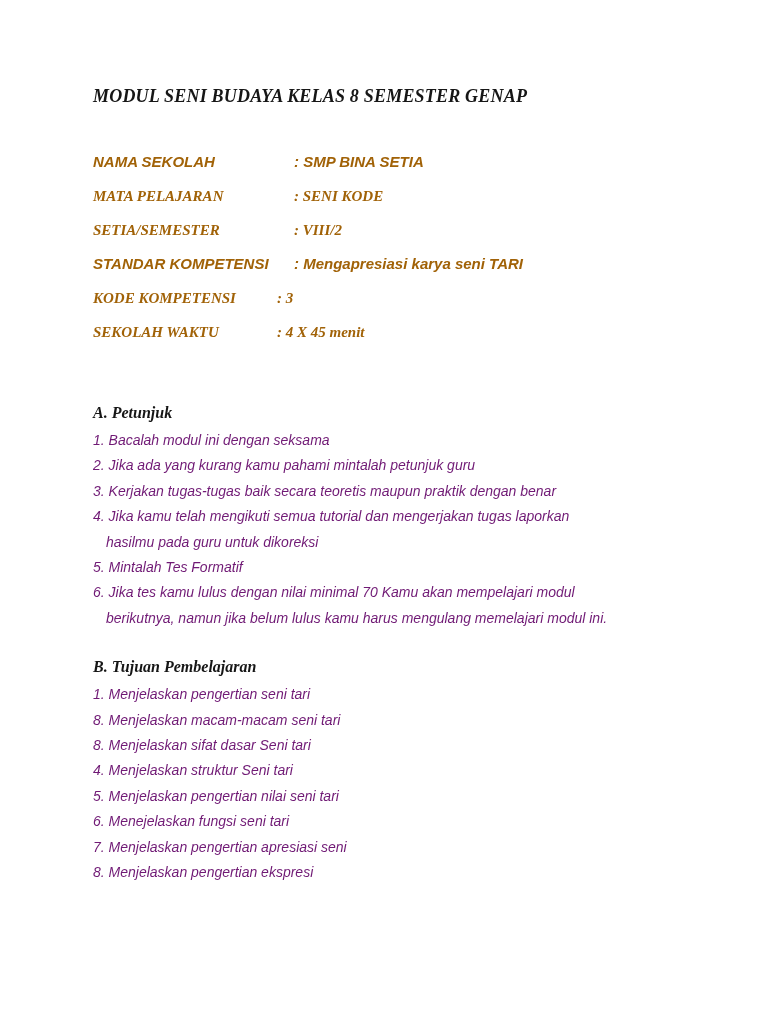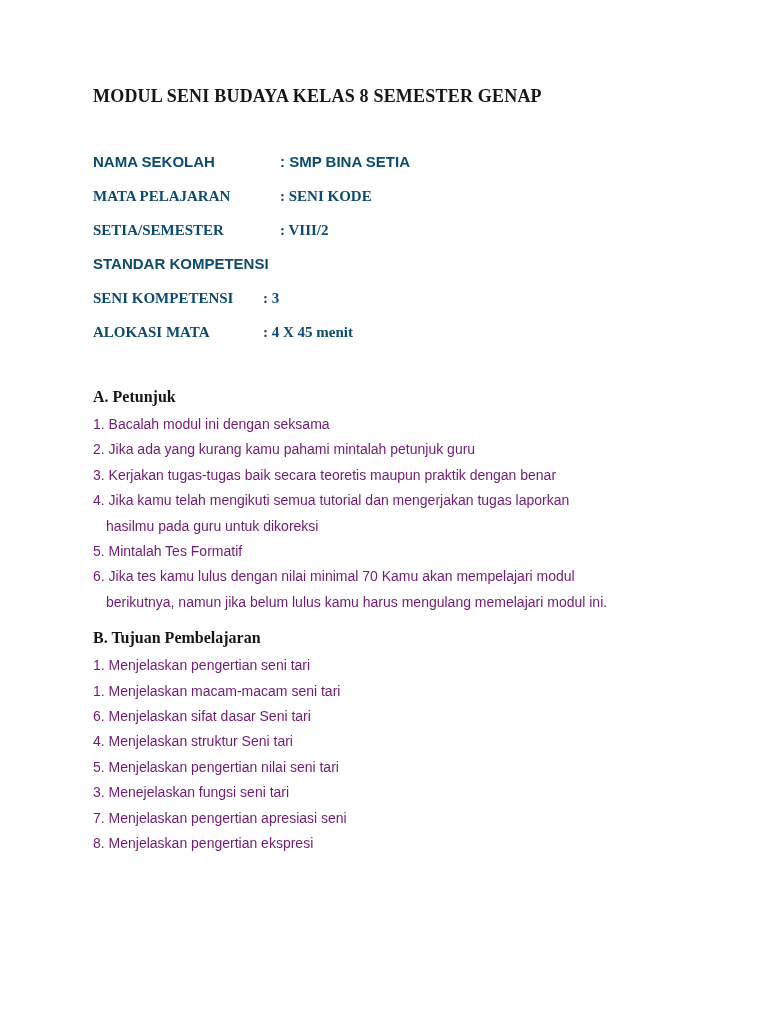--- a/index.html
+++ b/index.html
@@ -4,54 +4,56 @@
 <style>
   html, body { margin: 0; padding: 0; background: #ffffff; }
   .page {
     position: relative;
     width: 631px;
     height: 1024px;
     background: #ffffff;
     box-sizing: border-box;
     padding: 86px 30px 0 93px;
     overflow: hidden;
+    font-style: italic;
   }
   .doc-title {
     font-family: "Liberation Serif", serif;
     font-weight: bold;
     font-size: 18px;
     line-height: 21px;
     color: #161616;
     margin: 0 0 47px 0;
     letter-spacing: 0.2px;
   }
   .fields { }
   .frow {
     display: flex;
     font-size: 15px;
     font-weight: bold;
     line-height: 16px;
     margin-bottom: 18px;
-    color: #0c4a6e;
+    color: #a16207;
     white-space: nowrap;
+    gap: 14px;
   }
   .frow .lbl { width: 187px; flex: none; }
   .frow.narrow .lbl { width: 170px; }
   .f-sans { font-family: "Liberation Sans", sans-serif; }
   .f-serif { font-family: "Liberation Serif", serif; }
   .sec-heading {
     font-family: "Liberation Serif", serif;
     font-weight: bold;
     font-size: 16px;
     line-height: 18px;
     color: #161616;
     margin: 0;
   }
-  .sec-a-heading { margin-top: 48px; }
-  .sec-b-heading { margin-top: 14px; }
+  .sec-a-heading { margin-top: 64px; }
+  .sec-b-heading { margin-top: 27px; }
   .body-list { margin-top: 6px; }
   .body-line {
     font-family: "Liberation Sans", sans-serif;
     font-size: 14px;
     line-height: 25.4px;
     color: #701a75;
     white-space: nowrap;
   }
   .cont { padding-left: 13px; }
 </style>
@@ -70,48 +72,49 @@
     <div class="frow f-serif">
       <span class="lbl">MATA PELAJARAN</span>
       <span class="val">: SENI KODE</span>
     </div>
     <div class="frow f-serif">
       <span class="lbl">SETIA/SEMESTER</span>
       <span class="val">: VIII/2</span>
     </div>
     <div class="frow f-sans">
       <span class="lbl">STANDAR KOMPETENSI</span>
+      <span class="val">: Mengapresiasi karya seni TARI</span>
     </div>
     <div class="frow f-serif narrow">
-      <span class="lbl">SENI KOMPETENSI</span>
+      <span class="lbl">KODE KOMPETENSI</span>
       <span class="val">: 3</span>
     </div>
     <div class="frow f-serif narrow">
-      <span class="lbl">ALOKASI MATA</span>
+      <span class="lbl">SEKOLAH WAKTU</span>
       <span class="val">: 4 X 45 menit</span>
     </div>
   </div>
 
   <div class="sec-heading sec-a-heading">A. Petunjuk</div>
   <div class="body-list">
     <div class="body-line">1. Bacalah modul ini dengan seksama</div>
     <div class="body-line">2. Jika ada yang kurang kamu pahami mintalah petunjuk guru</div>
     <div class="body-line">3. Kerjakan tugas-tugas baik secara teoretis maupun praktik dengan benar</div>
     <div class="body-line">4. Jika kamu telah mengikuti semua tutorial dan mengerjakan tugas laporkan</div>
     <div class="body-line cont">hasilmu pada guru untuk dikoreksi</div>
     <div class="body-line">5. Mintalah Tes Formatif</div>
     <div class="body-line">6. Jika tes kamu lulus dengan nilai minimal 70 Kamu akan mempelajari modul</div>
     <div class="body-line cont">berikutnya, namun jika belum lulus kamu harus mengulang memelajari modul ini.</div>
   </div>
 
   <div class="sec-heading sec-b-heading">B. Tujuan Pembelajaran</div>
   <div class="body-list">
     <div class="body-line">1. Menjelaskan pengertian seni tari</div>
-    <div class="body-line">1. Menjelaskan macam-macam seni tari</div>
-    <div class="body-line">6. Menjelaskan sifat dasar Seni tari</div>
+    <div class="body-line">8. Menjelaskan macam-macam seni tari</div>
+    <div class="body-line">8. Menjelaskan sifat dasar Seni tari</div>
     <div class="body-line">4. Menjelaskan struktur Seni tari</div>
     <div class="body-line">5. Menjelaskan pengertian nilai seni tari</div>
-    <div class="body-line">3. Menejelaskan fungsi seni tari</div>
+    <div class="body-line">6. Menejelaskan fungsi seni tari</div>
     <div class="body-line">7. Menjelaskan pengertian apresiasi seni</div>
     <div class="body-line">8. Menjelaskan pengertian ekspresi</div>
   </div>
 
 </div>
 
 </body></html>

